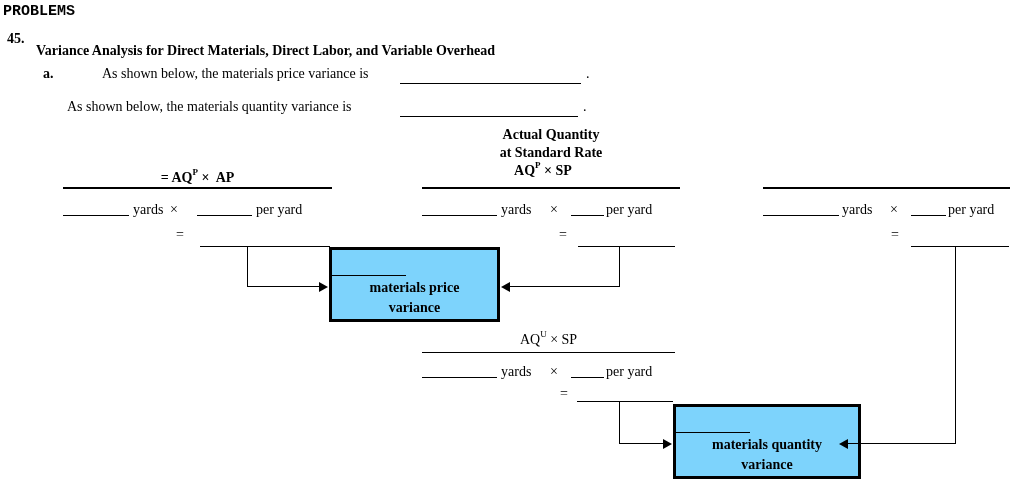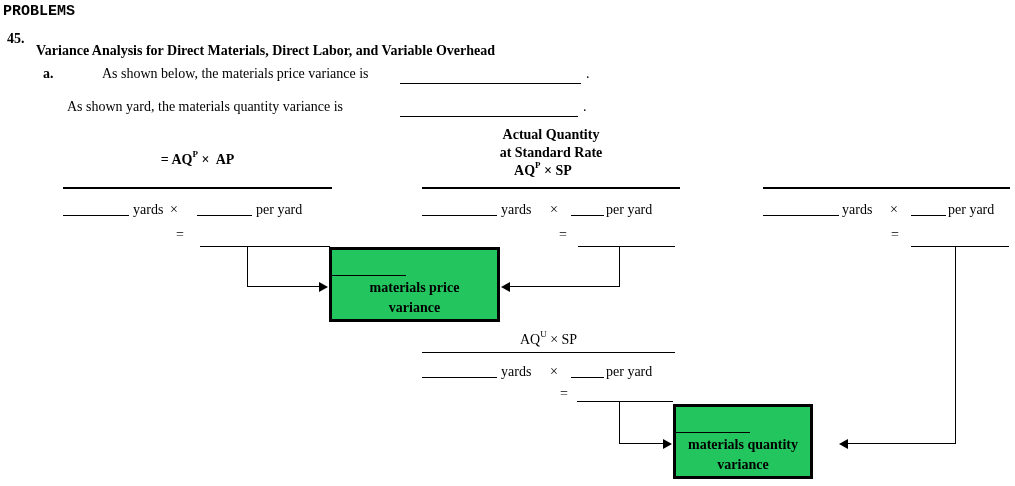--- a/index.html
+++ b/index.html
@@ -17,43 +17,43 @@
   .sans { font-family: Liberation Mono, monospace; }
   .center { text-align: center; }
   .pre { white-space: pre; }
   sup { font-size: 9px; line-height: 0; position: relative; top: -1px; vertical-align: super; font-weight: inherit; }
   .blank { border-bottom: 1.5px solid #000; }
   .hl  { border-top: 1.5px solid #000; height: 0; }
   .hl2 { border-top: 2.5px solid #000; height: 0; }
   .vl  { border-left: 1.5px solid #000; width: 0; }
   .arr-r { width: 0; height: 0; border-top: 5px solid transparent; border-bottom: 5px solid transparent; border-left: 9px solid #000; }
   .arr-l { width: 0; height: 0; border-top: 5px solid transparent; border-bottom: 5px solid transparent; border-right: 9px solid #000; }
-  .vbox { border: 3px solid #000; background: #22c55e; }
+  .vbox { border: 3px solid #000; background: #7dd3fc; }
   .box-blank { position: absolute; left: 0; top: 25px; width: 74px; border-top: 1.5px solid #000; }
   .box-text { position: absolute; left: 0; right: 0; top: 28px; text-align: center; font-weight: bold; font-size: 14px; line-height: 20px; }
 </style>
 </head>
 <body>
 
 <div class="page">
 
   <div class="abs t15 b sans" style="left:3px; top:3px;">PROBLEMS</div>
   <div class="abs t b" style="left:7px; top:31px;">45.</div>
   <div class="abs t b" style="left:36px; top:31px;margin-top:12px;">Variance Analysis for Direct Materials, Direct Labor, and Variable Overhead</div>
 
   <div class="abs t b" style="left:43px; top:66px;">a.</div>
   <div class="abs t" style="left:67px; top:66px;margin-left:35px;">As shown below, the materials price variance is</div>
   <div class="abs blank" style="left:400px; top:70px; width:181px; height:14px;"></div>
   <div class="abs t" style="left:586px; top:66px;">.</div>
 
-  <div class="abs t" style="left:67px; top:99px;">As shown yard, the materials quantity variance is</div>
+  <div class="abs t" style="left:67px; top:99px;">As shown below, the materials quantity variance is</div>
   <div class="abs blank" style="left:400px; top:103px; width:178px; height:14px;"></div>
   <div class="abs t" style="left:583px; top:99px;">.</div>
 
-  <div class="abs t b center" style="left:63px; top:152px; width:269px;"><span class="pre">= AQ</span><sup>P</sup><span class="pre"> ×  AP</span></div>
+  <div class="abs t b center" style="left:63px; top:170px; width:269px;"><span class="pre">= AQ</span><sup>P</sup><span class="pre"> ×  AP</span></div>
   <div class="abs hl2" style="left:63px; top:187px; width:269px;"></div>
   <div class="abs blank" style="left:63px; top:202px; width:66px; height:14px;"></div>
   <div class="abs t" style="left:133px; top:202px;">yards</div>
   <div class="abs t" style="left:170px; top:202px;">×</div>
   <div class="abs blank" style="left:197px; top:202px; width:55px; height:14px;"></div>
   <div class="abs t" style="left:256px; top:202px;">per yard</div>
   <div class="abs t" style="left:176px; top:227px;">=</div>
   <div class="abs hl" style="left:200px; top:246px; width:130px;"></div>
 
   <div class="abs t b center" style="left:422px; top:127px; width:258px;">Actual Quantity</div>
@@ -95,21 +95,21 @@
   <div class="abs t center" style="left:422px; top:332px; width:253px;"><span class="pre">AQ</span><sup>U</sup><span class="pre"> × SP</span></div>
   <div class="abs hl" style="left:422px; top:352px; width:253px;"></div>
   <div class="abs blank" style="left:422px; top:364px; width:75px; height:14px;"></div>
   <div class="abs t" style="left:501px; top:364px;">yards</div>
   <div class="abs t" style="left:550px; top:364px;">×</div>
   <div class="abs blank" style="left:571px; top:364px; width:33px; height:14px;"></div>
   <div class="abs t" style="left:606px; top:364px;">per yard</div>
   <div class="abs t" style="left:560px; top:386px;">=</div>
   <div class="abs hl" style="left:577px; top:401px; width:96px;"></div>
 
-  <div class="abs vbox" style="left:673px; top:404px; width:140px; height:75px;">
+  <div class="abs vbox" style="left:673px; top:404px; width:188px; height:75px;">
     <div class="box-blank"></div>
     <div class="box-text">
       <div>materials quantity</div>
       <div>variance</div>
     </div>
   </div>
 
   <div class="abs vl" style="left:619px; top:401px; height:43px;"></div>
   <div class="abs hl" style="left:619px; top:443px; width:45px;"></div>
   <div class="abs arr-r" style="left:663px; top:439px;"></div>

